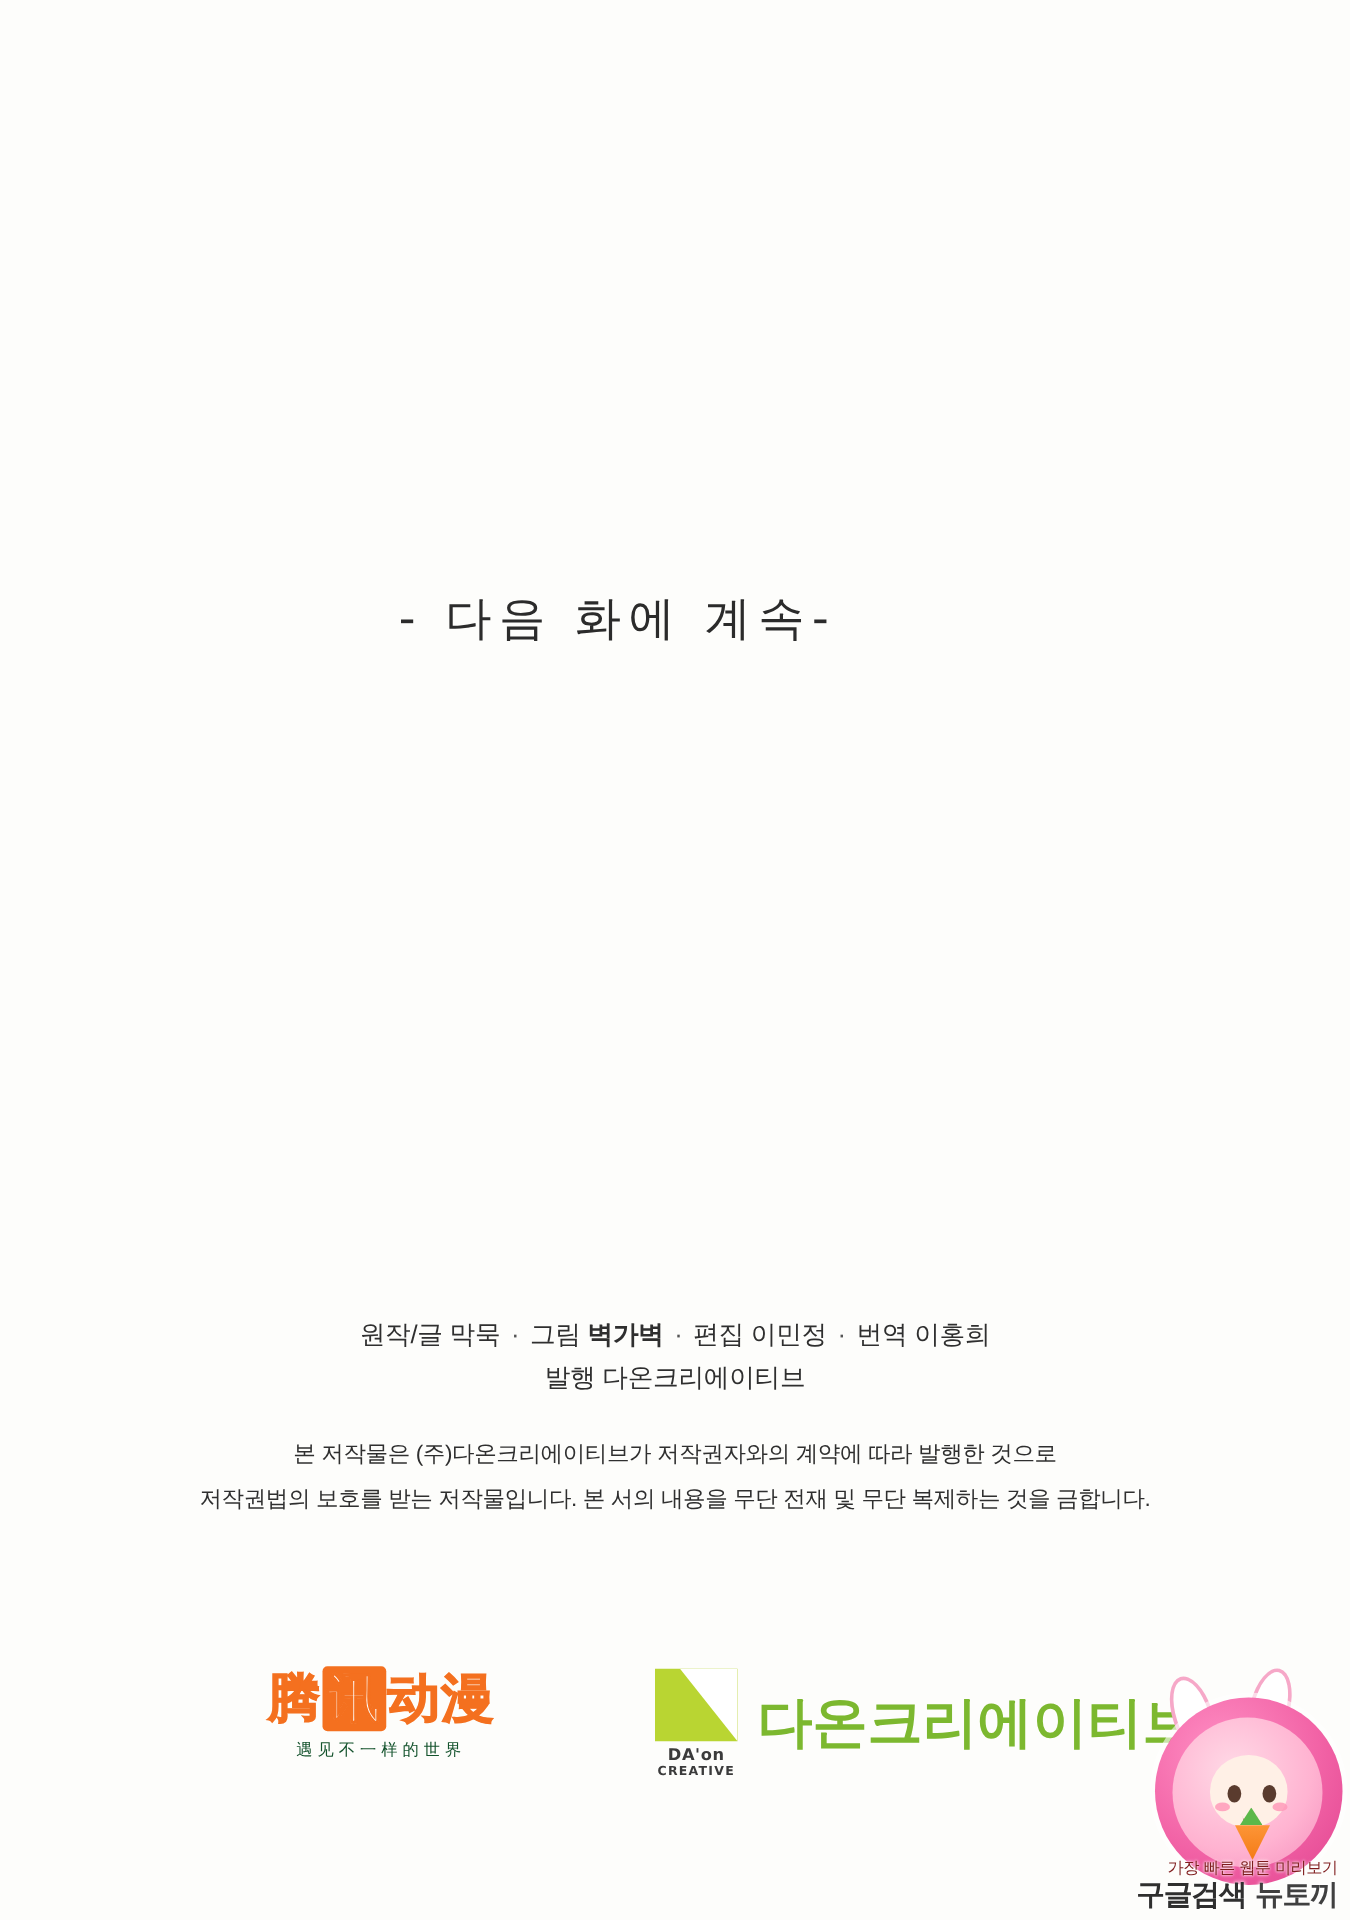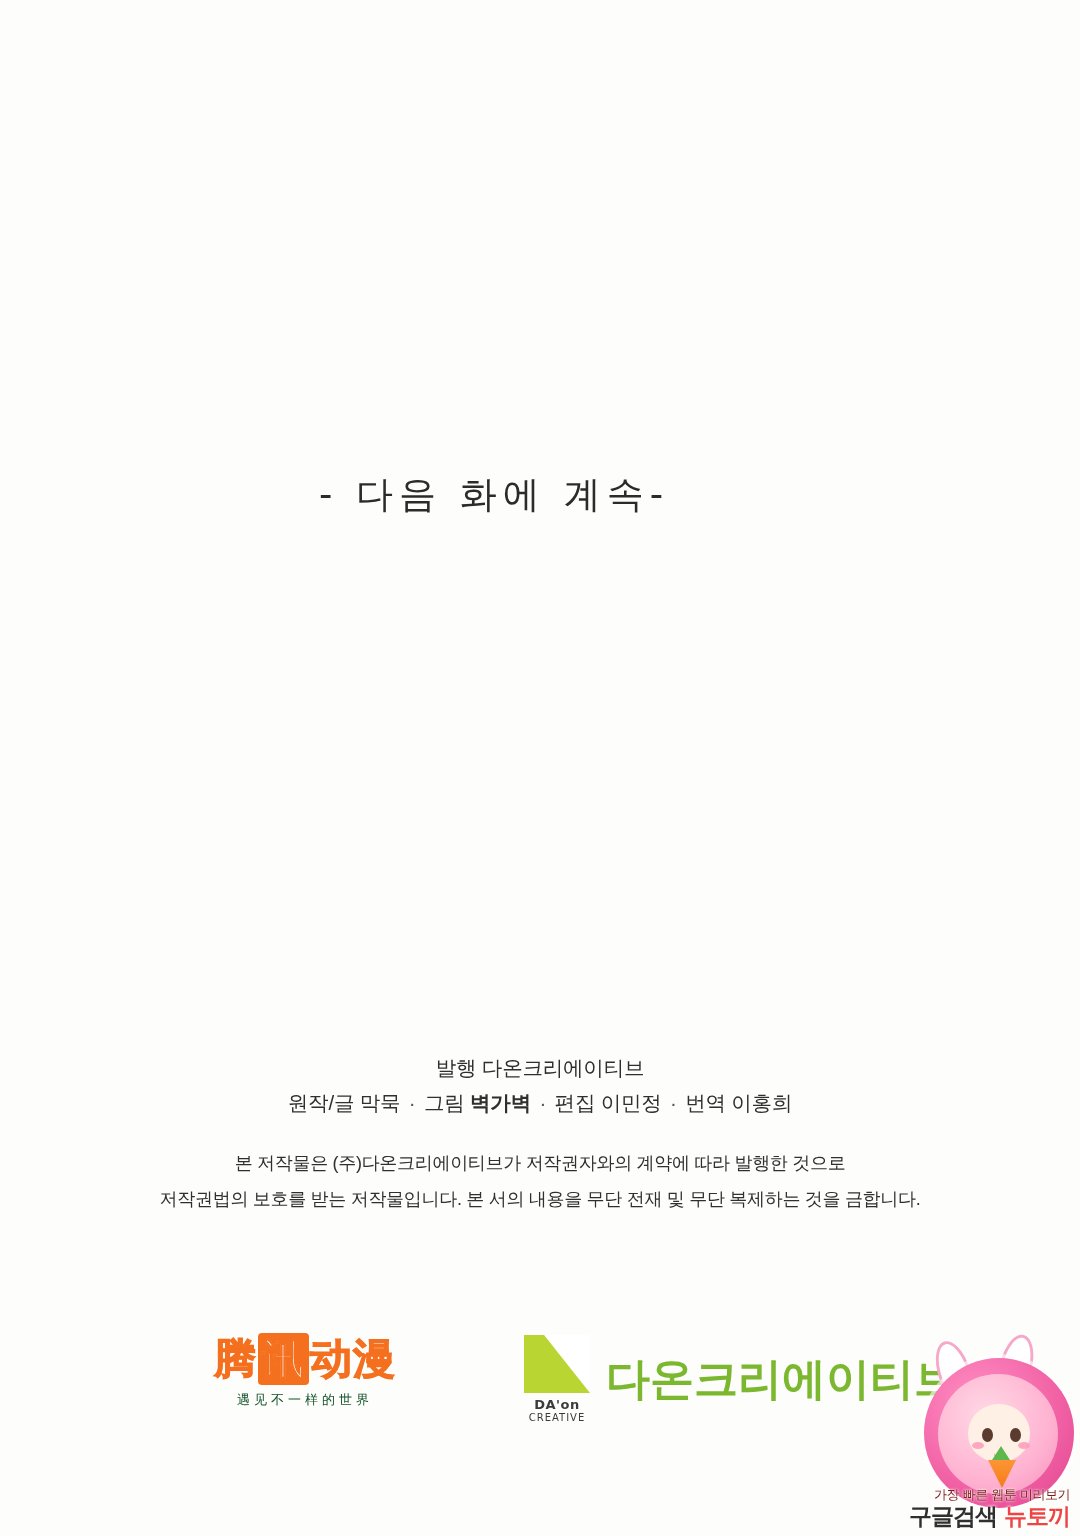--- a/index.html
+++ b/index.html
@@ -141,21 +141,21 @@
     font-family: "DejaVu Sans", sans-serif;
   }
   .logo-daon-text .t1 {
     font-size: 13px;
     font-weight: 700;
     color: #3b3b3b;
     letter-spacing: 0.5px;
   }
   .logo-daon-text .t2 {
     font-size: 10px;
-    font-weight: 400;
+    font-weight: 700;
     color: #3b3b3b;
     letter-spacing: 1px;
   }
   .logo-daon-name {
     font-family: "DejaVu Sans", sans-serif;
     font-size: 44px;
     font-weight: 700;
     color: #7cb82f;
     letter-spacing: 0px;
     margin-left: 16px;
@@ -282,42 +282,42 @@
   }
   .wm-text .big {
     font-size: 23px;
     font-weight: 700;
     letter-spacing: -1px;
     line-height: 27px;
     color: #2f2f2f;
     text-shadow: 0 0 3px #fff, 0 0 4px #fff;
   }
   .wm-text .big .pink {
-    color: #ef4444;
+    color: #404040;
   }
 </style>
 </head>
 <body>
 
 <div class="page">
 
   <div class="continue-line">- 다음 화에 계속-</div>
 
   <div class="credits">
-    <div class="line">발행 다온크리에이티브</div>
     <div class="line">
       <span>원작/글 막묵</span>
       <span class="sep">·</span>
       <span>그림</span>
       <b>벽가벽</b>
       <span class="sep">·</span>
       <span>편집 이민정</span>
       <span class="sep">·</span>
       <span>번역 이홍희</span>
     </div>
+    <div class="line">발행 다온크리에이티브</div>
   </div>
 
   <div class="legal">
     <div class="line">본 저작물은 (주)다온크리에이티브가 저작권자와의 계약에 따라 발행한 것으로</div>
     <div class="line">저작권법의 보호를 받는 저작물입니다. 본 서의 내용을 무단 전재 및 무단 복제하는 것을 금합니다.</div>
   </div>
 
   <div class="logos">
 
     <div class="logo-tencent">

